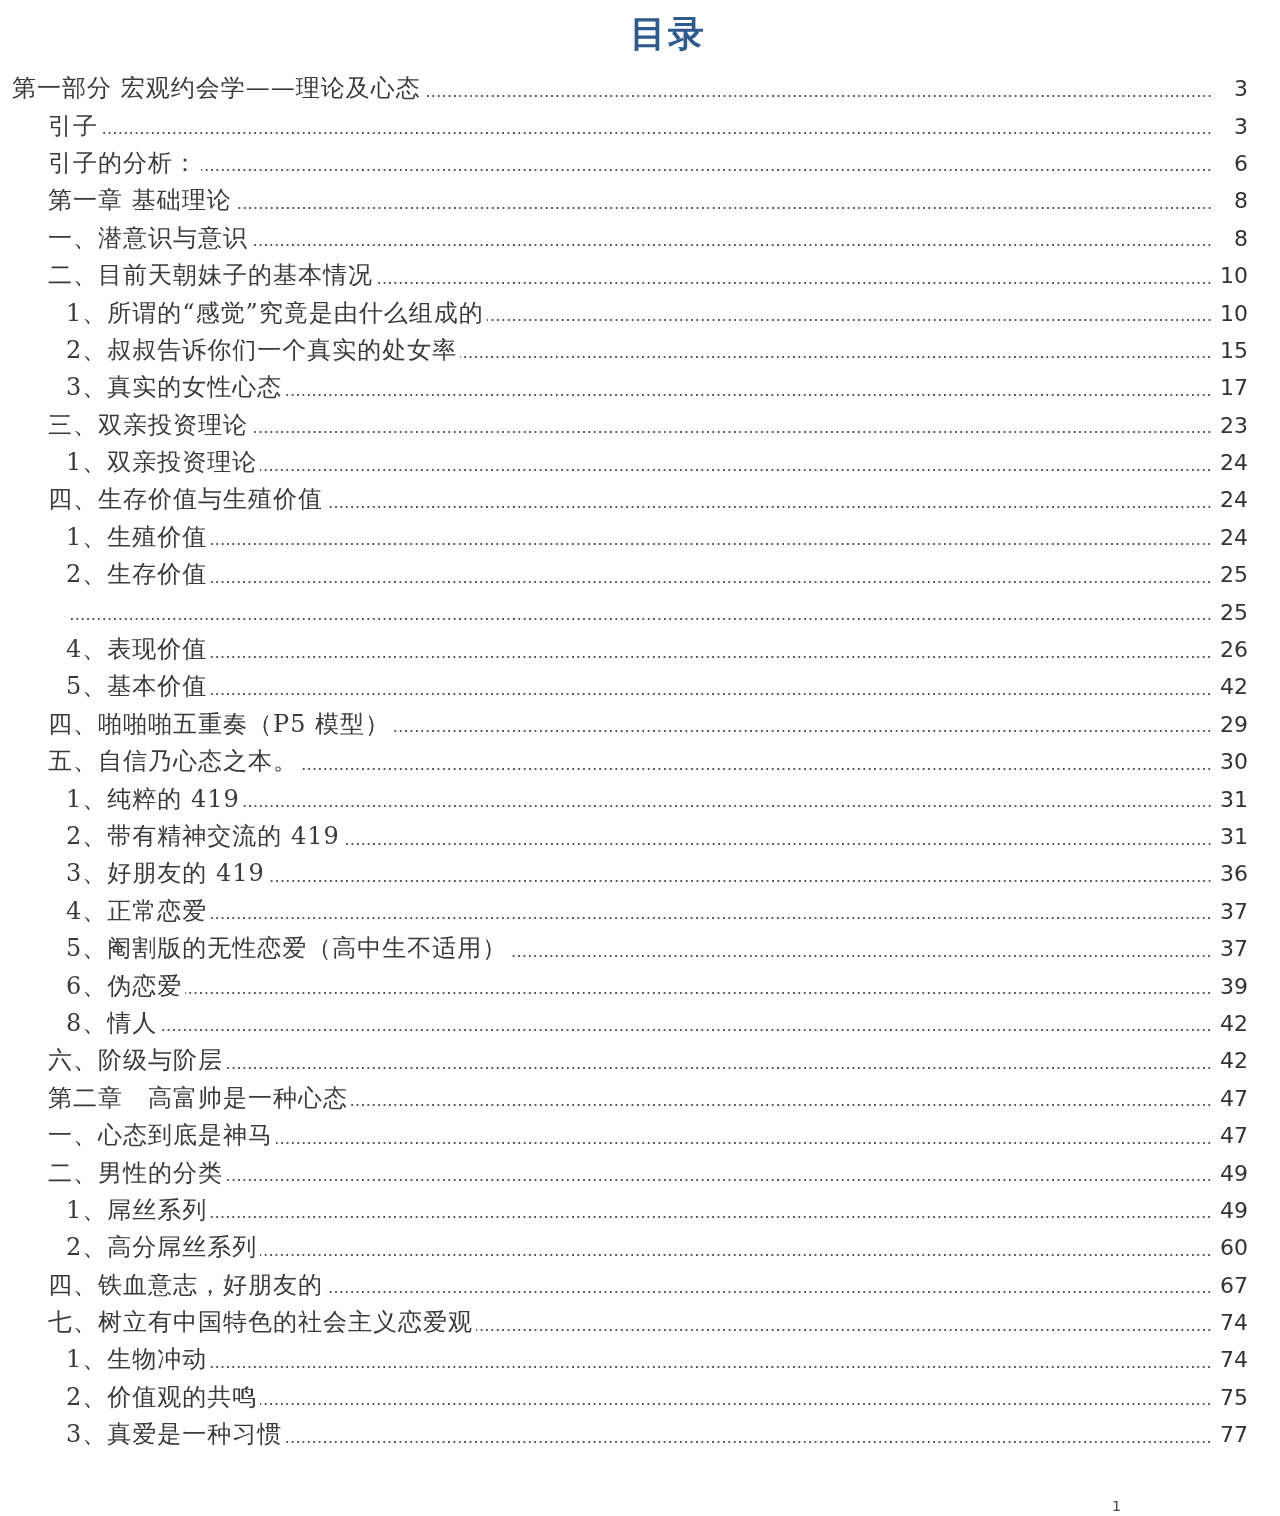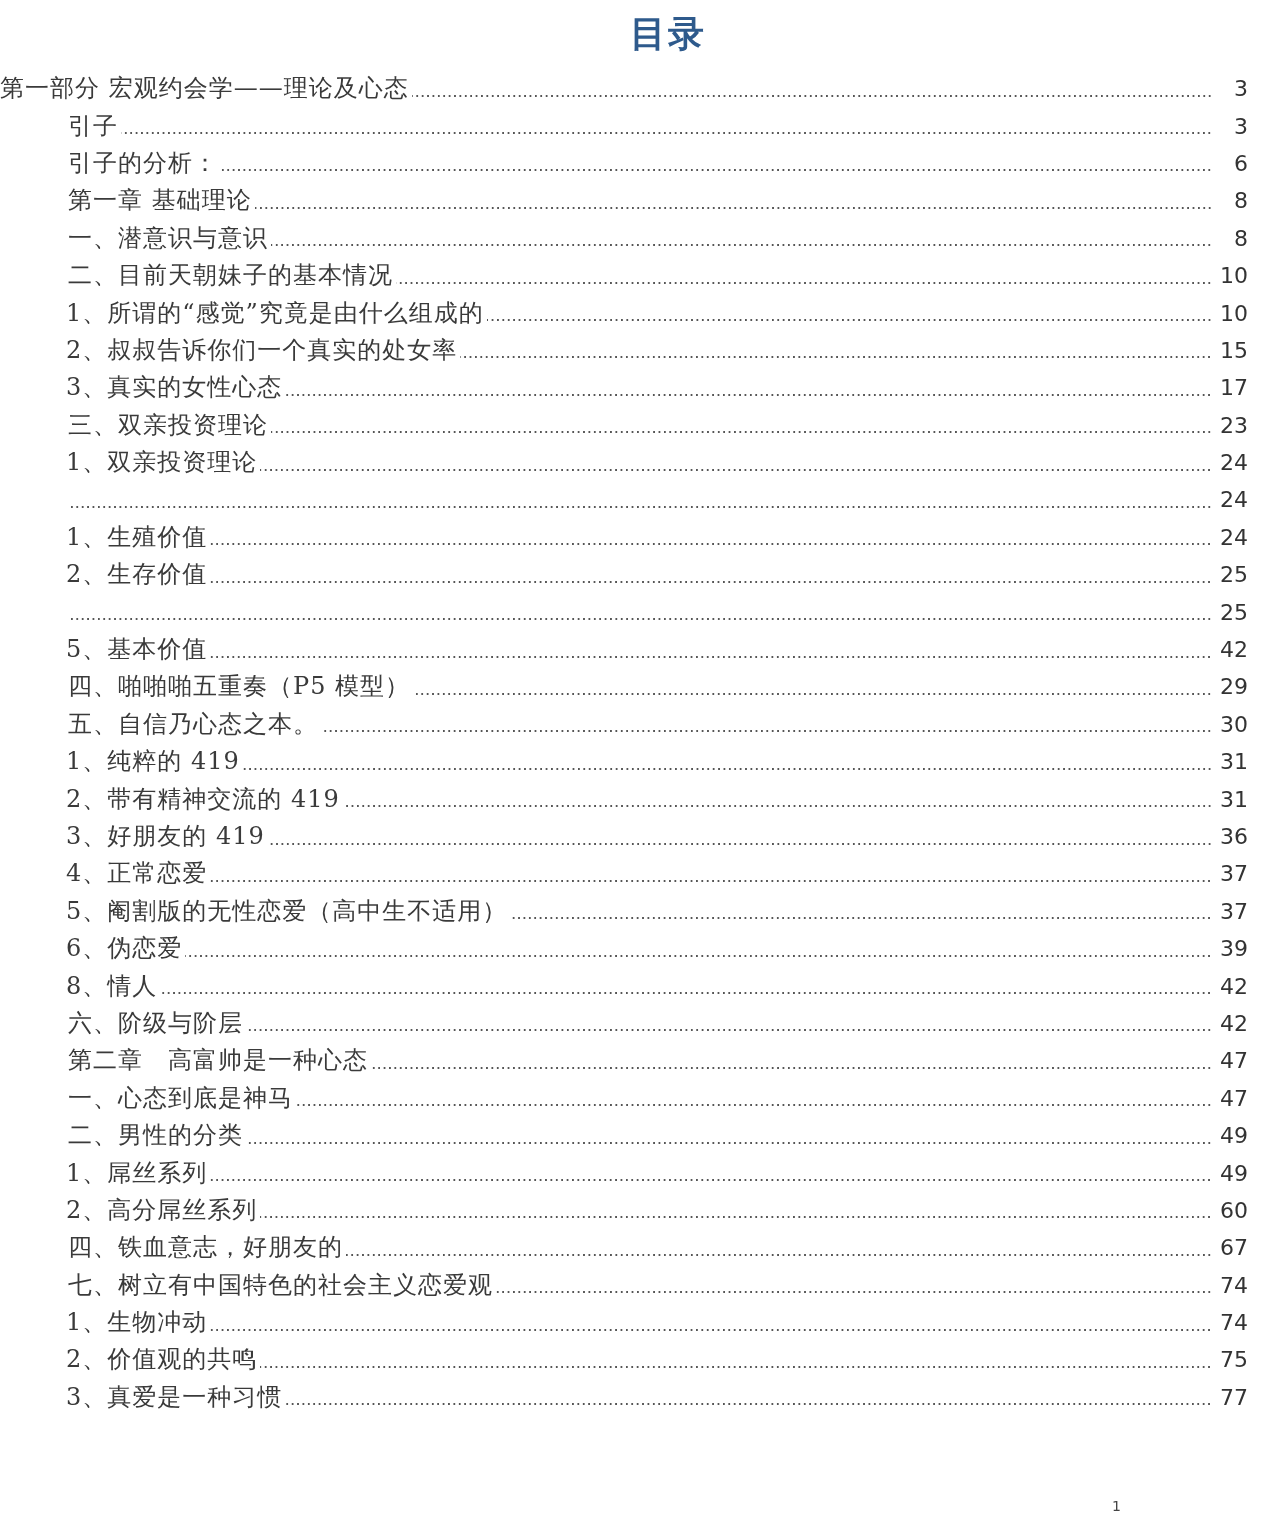--- a/index.html
+++ b/index.html
@@ -36,22 +36,22 @@
     .toc-row {
       position: relative;
       height: 37.4px;
       display: flex;
       align-items: center;
       font-size: 24px;
       line-height: 37px;
       white-space: nowrap;
       cursor: pointer;
     }
-    .toc-row.lvl0 { }
-    .toc-row.lvl1 { padding-left: 68px; }
+    .toc-row.lvl0 { padding-left: 12px; }
+    .toc-row.lvl1 { padding-left: 48px; }
     .toc-row.lvl2 { padding-left: 66px; }
     .toc-text {
       flex: 0 0 auto;
       color: #3a3a3a;
       letter-spacing: 1px;
     }
     .toc-dots {
       flex: 1 1 auto;
       height: 4px;
       margin: 14px 2px 0 3px;
@@ -133,38 +133,44 @@
       <span class="toc-text">三、双亲投资理论</span>
       <span class="toc-dots"></span>
       <span class="toc-page">23</span>
     </div>
     <div class="toc-row lvl2">
       <span class="toc-text">1、双亲投资理论</span>
       <span class="toc-dots"></span>
       <span class="toc-page">24</span>
     </div>
     <div class="toc-row lvl1">
+      <span class="toc-text">四、生存价值与生殖价值</span>
       <span class="toc-dots"></span>
       <span class="toc-page">24</span>
     </div>
     <div class="toc-row lvl2">
       <span class="toc-text">1、生殖价值</span>
       <span class="toc-dots"></span>
       <span class="toc-page">24</span>
     </div>
     <div class="toc-row lvl2">
       <span class="toc-text">2、生存价值</span>
       <span class="toc-dots"></span>
       <span class="toc-page">25</span>
     </div>
     <div class="toc-row lvl2">
       <span class="toc-dots"></span>
       <span class="toc-page">25</span>
     </div>
     <div class="toc-row lvl2">
+      <span class="toc-text">4、表现价值</span>
+      <span class="toc-dots"></span>
+      <span class="toc-page">26</span>
+    </div>
+    <div class="toc-row lvl2">
       <span class="toc-text">5、基本价值</span>
       <span class="toc-dots"></span>
       <span class="toc-page">42</span>
     </div>
     <div class="toc-row lvl1">
       <span class="toc-text">四、啪啪啪五重奏（P5 模型）</span>
       <span class="toc-dots"></span>
       <span class="toc-page">29</span>
     </div>
     <div class="toc-row lvl1">

